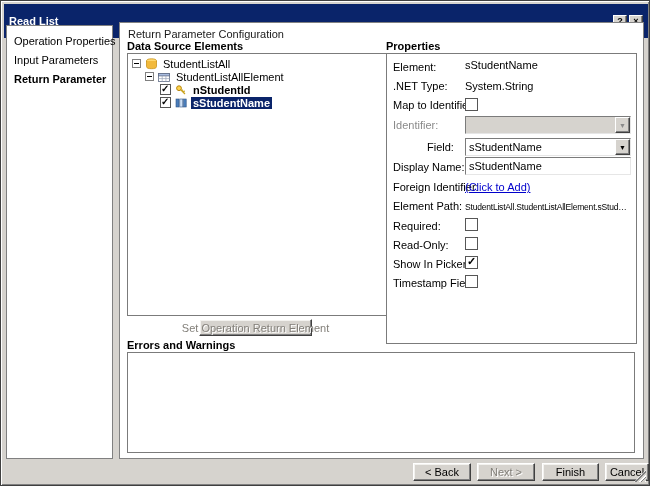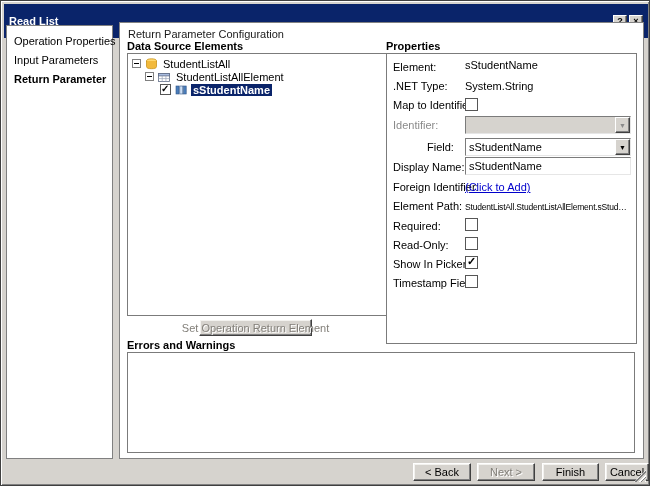--- a/index.html
+++ b/index.html
@@ -171,20 +171,30 @@
             <line x1="8.9" y1="4.9" x2="8.9" y2="10.5" stroke="#9aa4b8" stroke-width="0.7"></line>
             <line x1="1.5" y1="7.6" x2="12.5" y2="7.6" stroke="#9aa4b8" stroke-width="0.7"></line>
           </svg>
         </span>
         <span class="tlabel">StudentListAllElement</span>
       </div>
       <div class="trow" style="padding-left:30px;">
         <span class="tcheck checked"></span>
         <span class="ticon">
           <svg width="12" height="12" viewBox="0 0 12 12">
+            <circle cx="4" cy="4.2" r="2.4" fill="#ffd34f" stroke="#b8860b" stroke-width="1"></circle>
+            <path d="M5.8 5.8 L10 10 M8.2 8.2 l1.4 -1.4 M6.8 6.8 l1 -1" stroke="#caa21c" stroke-width="1.3" fill="none"></path>
+          </svg>
+        </span>
+        <span class="tlabel bold">nStudentId</span>
+      </div>
+      <div class="trow" style="padding-left:30px;">
+        <span class="tcheck checked"></span>
+        <span class="ticon">
+          <svg width="12" height="12" viewBox="0 0 12 12">
             <rect x="1" y="2" width="3" height="8" fill="#4a7ebb" stroke="#2f5587" stroke-width="0.6"></rect>
             <rect x="4.8" y="2" width="3" height="8" fill="#cfe0f5" stroke="#2f5587" stroke-width="0.6"></rect>
             <rect x="8.6" y="2" width="2.6" height="8" fill="#4a7ebb" stroke="#2f5587" stroke-width="0.6"></rect>
           </svg>
         </span>
         <span class="tlabel bold selected">sStudentName</span>
       </div>
     </div>
 
     <div class="btn3d btn-disabled set-btn">Set Operation Return Element</div>

